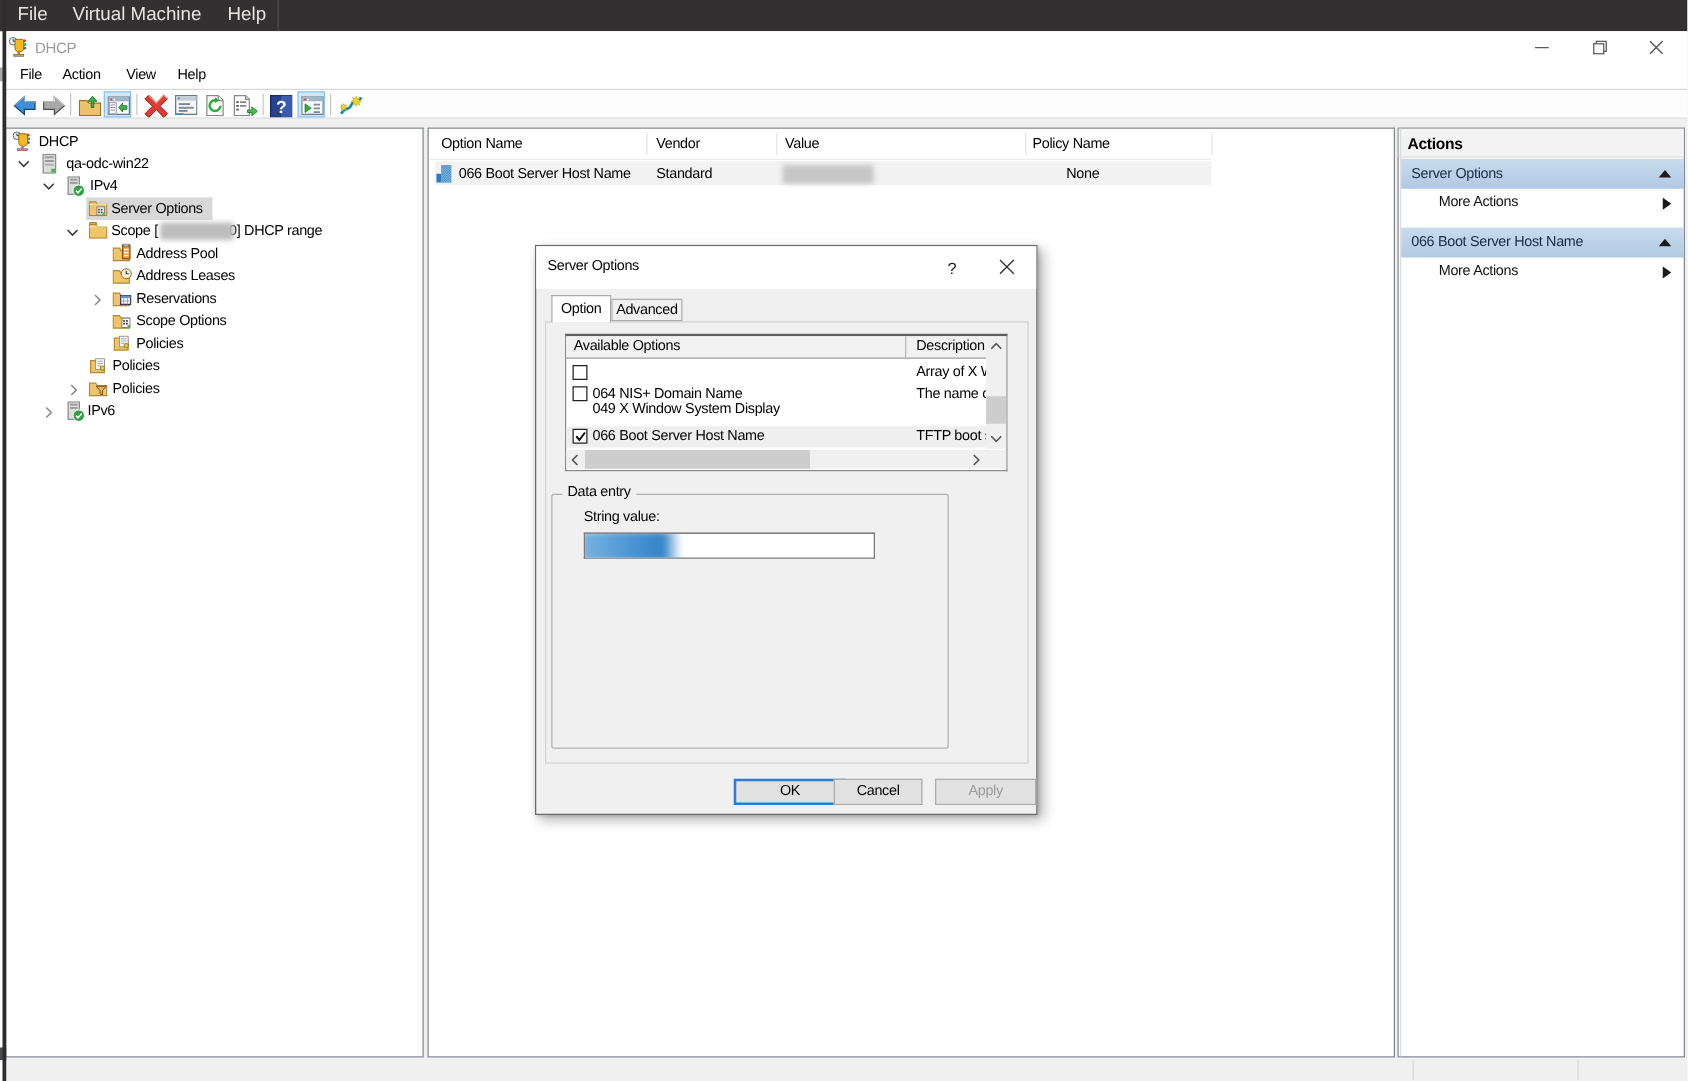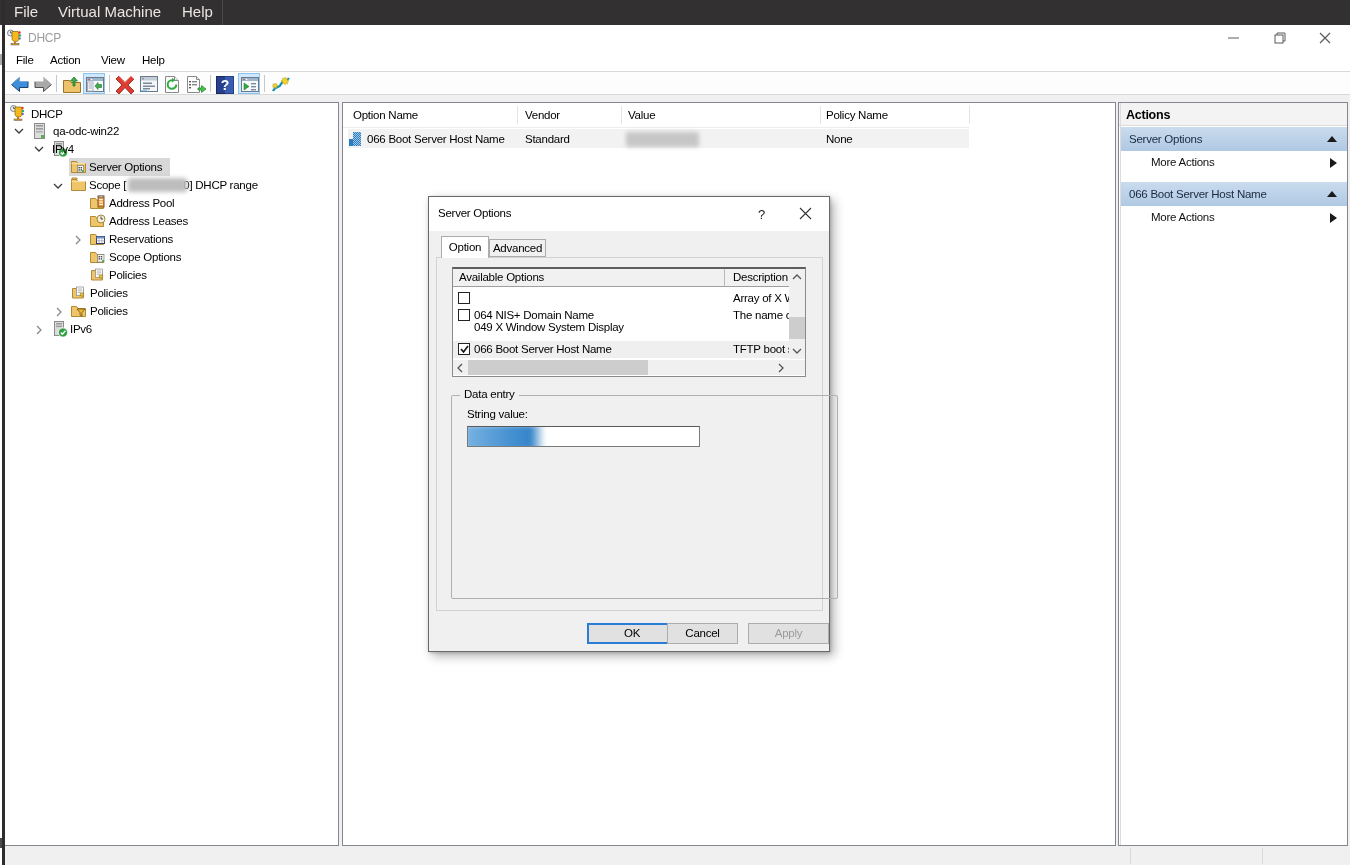--- a/index.html
+++ b/index.html
@@ -49,21 +49,21 @@
   
   #dlg { left:428px; top:196px; width:402px; height:456px; background:#f0f0f0; border:1px solid #696969; box-shadow:4px 4px 10px rgba(0,0,0,0.30), 1px 1px 3px rgba(0,0,0,0.18); }
   #dlgtitle { position:absolute; left:0; top:0; width:100%; height:34px; background:#fff; }
   #dlgtitle .t { position:absolute; left:9px; top:10px; }
   .tab { position:absolute; border:1px solid #acacac; text-align:center; }
   #tabpanel { position:absolute; left:7px; top:60px; width:387px; height:354px; border:1px solid #d2d2d2; }
   #listbox { position:absolute; left:23px; top:70px; width:354px; height:110px; background:#fff; border:1px solid #8a8a8a; border-top:2px solid #5e5e5e; }
   .lrow { position:absolute; left:0; height:17px; line-height:17px; width:336px; }
   .cbx { position:absolute; left:5px; top:2px; width:12px; height:12px; border:1px solid #222; background:#fff; }
   .desc { position:absolute; left:280px; top:0; width:56px; overflow:hidden; white-space:nowrap; }
-  #groupbox { position:absolute; left:22px; top:198px; width:387px; height:204px; border:1px solid #b0b0b0; border-radius:2px; }
+  #groupbox { position:absolute; left:12px; top:198px; width:318px; height:204px; border:1px solid #b0b0b0; border-radius:2px; }
   .btn { position:absolute; top:426px; height:21px; background:#e1e1e1; border:1px solid #adadad; text-align:center; line-height:19px; }
   svg { display:block; }
 </style>
 </head>
 <body>
 
 <div class="abs" id="vmbar">
   <span style="left:14px">File</span>
   <span style="left:58px">Virtual Machine</span>
   <span style="left:182px">Help</span>
@@ -230,21 +230,21 @@
     </div>
   <div class="abs ticon" style="left:48px; top:38px;">
       <svg width="15" height="17" viewBox="0 0 15 17">
         <rect x="1.5" y="0.5" width="9" height="14" fill="#dcdcdc" stroke="#8b8b8b"></rect>
         <rect x="3" y="2" width="6" height="1.5" fill="#9a9a9a"></rect>
         <rect x="3" y="4.6" width="6" height="1.5" fill="#9a9a9a"></rect>
         <circle cx="10" cy="11.5" r="4.6" fill="#2f9e44" stroke="#fff" stroke-width="0.8"></circle>
         <path d="M7.8 11.5 l1.6 1.7 l3-3.4" stroke="#fff" stroke-width="1.3" fill="none"></path>
       </svg>
     </div>
-  <div class="trow" style="left:47px; top:37px;text-align:center;">IPv4</div>
+  <div class="trow" style="left:67px; top:37px;text-align:center;">IPv4</div>
 
   <div class="abs" style="left:64px; top:55px; width:101px; height:18px; background:#d8d8d8;"></div>
   <div class="abs ticon" style="left:66px; top:56px;">
       <svg width="15" height="14" viewBox="0 0 15 14">
         <path d="M0.5 2.5 h5 l1.5 2 h7.5 v9 h-14z" fill="#efc56a" stroke="#b28a36"></path>
         <path d="M0.5 4.5 h14" stroke="#f7dfa5" stroke-width="1"></path>
         <rect x="6.5" y="6.5" width="6" height="6.5" fill="#f7f7f7" stroke="#777" stroke-width="0.7"></rect>
         <rect x="7.5" y="8" width="1.4" height="1.4" fill="#444"></rect>
         <rect x="9.6" y="8" width="1.4" height="1.4" fill="#444"></rect>
         <rect x="7.5" y="10.2" width="1.4" height="1.4" fill="#444"></rect>
@@ -387,21 +387,21 @@
         <defs>
           <pattern id="d1" width="2" height="2" patternUnits="userSpaceOnUse">
             <rect width="1" height="1" fill="#9ec8ea"></rect>
             <rect x="1" y="1" width="1" height="1" fill="#9ec8ea"></rect>
           </pattern>
         </defs>
       </svg>
     </div>
   <div class="trow" style="left:24px; top:27px;">066 Boot Server Host Name</div>
   <div class="trow" style="left:182px; top:27px;">Standard</div>
-  <div class="trow" style="left:483px; top:27px;">None</div>
+  <div class="trow" style="left:510px; top:27px;">None</div>
   <div class="blur" style="left:283px; top:29px; width:73px; height:15px; background:#c6c6c6;"></div>
 </div>
 <div class="pane" id="rpane">
 
   <div class="abs" style="left:0; top:0; width:228px; height:23px; background:#f3f3f3; border-bottom:1px solid #dcdcdc;"></div>
     <div class="abs" style="left:1px; top:0; width:1px; height:742px; background:#dcdcdc;"></div>
   <div class="abs" style="left:7px; top:5px; font-weight:bold; font-size:12.5px;">Actions</div>
   <div class="aband" style="top:24px;"><span style="margin-left:8px;">Server Options</span>
     <svg class="atri" style="top:9px;" width="10" height="7">
         <path d="M5 0 L10 6 L0 6 z" fill="#1a1a1a"></path>

